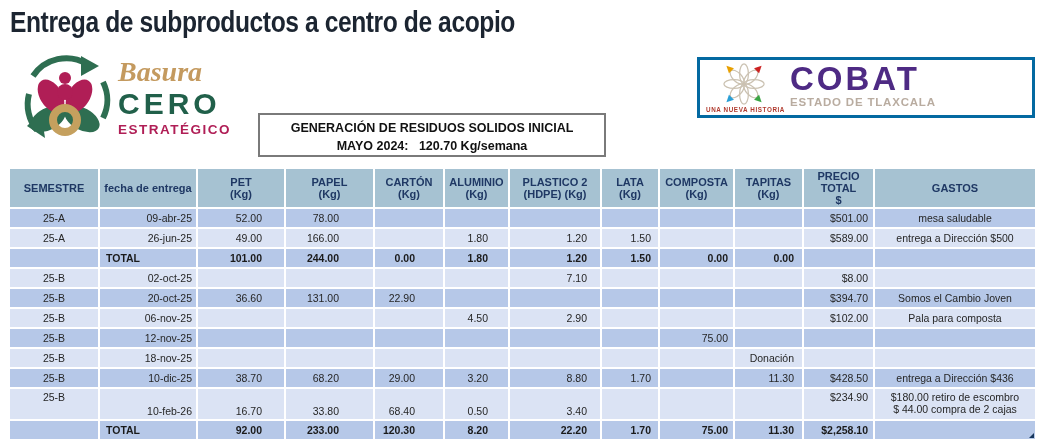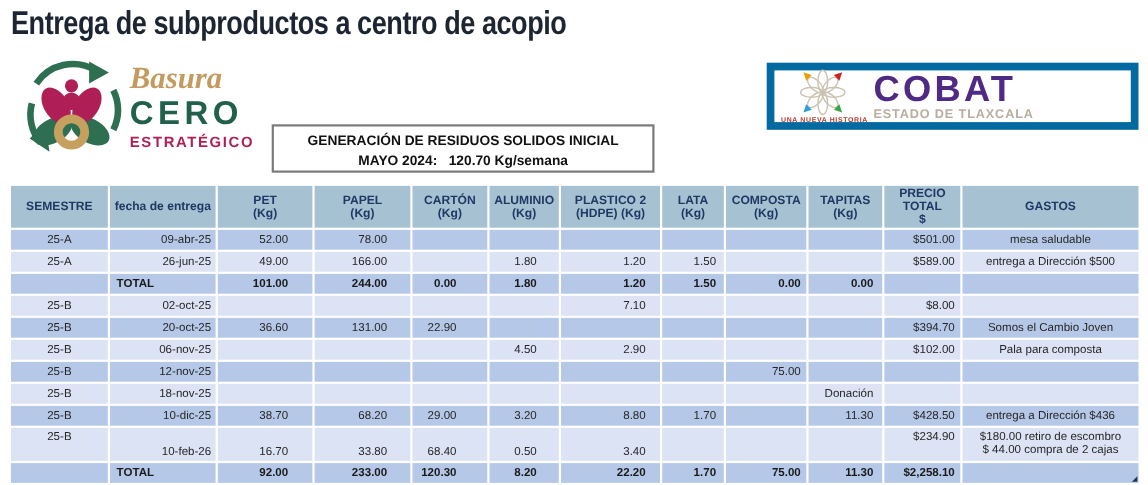--- a/index.html
+++ b/index.html
@@ -19,27 +19,27 @@
   
   .basura{position:absolute;left:14px;top:52px;display:flex;align-items:flex-start;}
   .basura svg{width:102px;height:100px;}
   .basura-text{margin-left:2px;margin-top:6px;line-height:1;}
   .basura-word{font-family:"Liberation Serif","DejaVu Serif",serif;font-style:italic;
     font-size:28px;color:var(--basura-tan);font-weight:700;}
   .cero-word{font-size:30px;font-weight:700;color:var(--basura-green);letter-spacing:4px;margin-top:3px;}
   .estrategico-word{font-size:13.5px;font-weight:700;color:var(--basura-crimson);letter-spacing:1.5px;margin-top:4px;}
 
   
-  .info-box{position:absolute;left:247px;top:113px;width:348px;height:44px;background:#fff;
+  .info-box{position:absolute;left:258px;top:113px;width:348px;height:44px;background:#fff;
     border:2px solid #7a7a7a;text-align:center;font-weight:700;font-size:12.5px;color:#111;
     padding-top:4px;line-height:1.45;}
 
   
   .cobat-box{position:absolute;left:697px;top:57px;width:338px;height:61px;background:#fff;
-    border:7px solid #0369a1;display:flex;align-items:center;padding:2px 6px;}
+    border:3px solid #0369a1;display:flex;padding:2px 6px;}
   .cobat-icon-wrap{width:76px;text-align:center;}
   .cobat-icon-wrap svg{width:52px;height:44px;display:block;margin:0 auto;}
   .cobat-tagline{font-size:6.3px;font-weight:700;color:var(--cobat-red);letter-spacing:0.6px;white-space:nowrap;}
   .cobat-text{margin-left:8px;line-height:1;}
   .cobat-name{font-size:33px;font-weight:800;color:var(--cobat-purple);letter-spacing:3px;}
   .cobat-sub{font-size:11.5px;font-weight:700;color:var(--cobat-gray);letter-spacing:0.8px;margin-top:2px;}
   .plantel{position:absolute;left:697px;top:124px;width:338px;text-align:center;
     font-size:15px;font-weight:800;color:#141414;}
 
   
@@ -52,21 +52,21 @@
   tr.medium td{background:var(--row-medium);}
   tr.light td{background:var(--row-light);}
   tr.total td{font-weight:700;color:#1a1a1a;}
   tr.tall td{height:30px;vertical-align:bottom;padding-bottom:2px;}
   tr.tall td:nth-child(1),tr.tall td:nth-child(11),tr.tall td:nth-child(12){vertical-align:top;padding-top:2px;}
   
   td:nth-child(1){text-align:center;}
   td:nth-child(2){text-align:right;padding-right:4px;}
   tr.total td:nth-child(2){text-align:left;padding-left:6px;}
   td:nth-child(3){text-align:right;padding-right:22px;}
-  td:nth-child(4){text-align:right;padding-right:21px;}
+  td:nth-child(4){text-align:right;padding-right:34px;}
   td:nth-child(5){text-align:right;padding-right:28px;}
   td:nth-child(6){text-align:right;padding-right:20px;}
   td:nth-child(7){text-align:right;padding-right:13px;}
   td:nth-child(8){text-align:right;padding-right:7px;}
   td:nth-child(9){text-align:right;padding-right:5px;}
   td:nth-child(10){text-align:right;padding-right:8px;}
   td:nth-child(11){text-align:right;padding-right:5px;}
   td:nth-child(12){text-align:center;padding-left:0;}
   .corner-handle{position:absolute;right:1px;bottom:1px;width:0;height:0;
     border-left:5px solid transparent;border-bottom:5px solid #17375d;}

